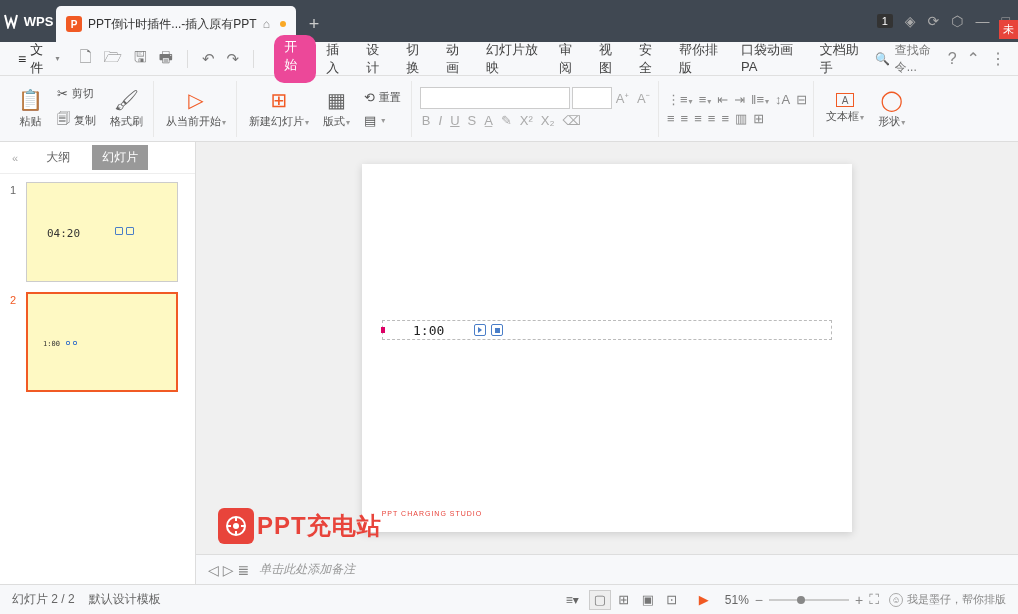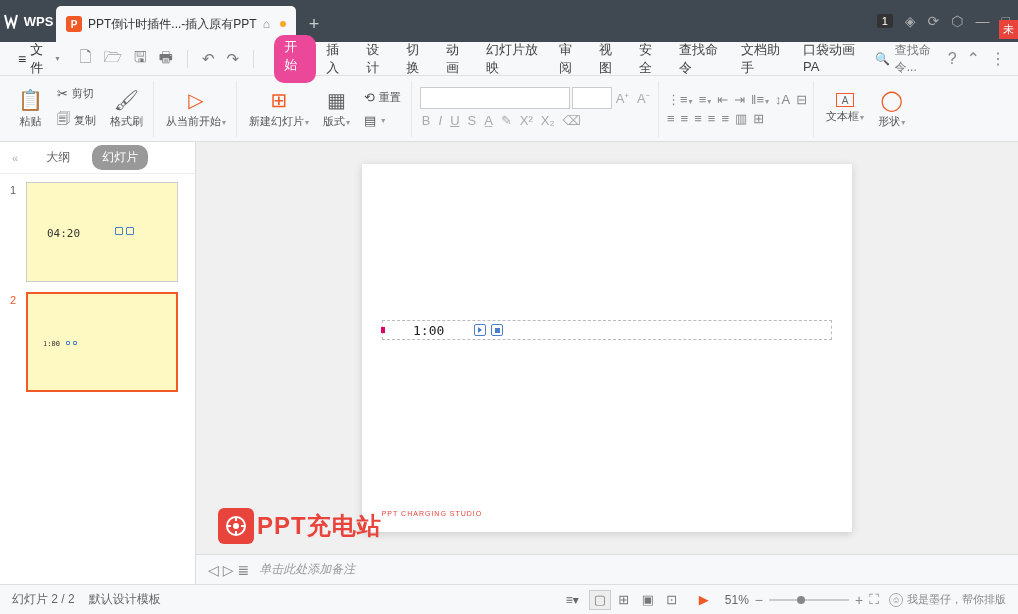--- a/index.html
+++ b/index.html
@@ -51,21 +51,21 @@
 .list-btns span { cursor: pointer; }
 .dd-arrow { font-size: 8px; color: #999; margin-left: 1px; }
 
 
 .main { display: flex; height: 442px; }
 
 
 .slide-panel { width: 196px; background: #fff; border-right: 1px solid #ddd; display: flex; flex-direction: column; }
 .panel-tabs { height: 32px; display: flex; align-items: center; padding: 0 12px; gap: 12px; border-bottom: 1px solid #eee; }
 .panel-tab { font-size: 12px; color: #666; cursor: pointer; padding: 4px 10px; }
-.panel-tab.active { background: #999; color: #fff; border-radius: 10px; }
+.panel-tab.active { background: #999; color: #fff; border-radius: 0; }
 .panel-collapse { font-size: 11px; color: #aaa; margin-right: 6px; cursor: pointer; }
 .thumbs { flex: 1; overflow-y: auto; padding: 8px 10px; }
 .thumb-row { display: flex; gap: 6px; margin-bottom: 10px; }
 .thumb-num { font-size: 11px; color: #666; width: 10px; padding-top: 2px; }
 .thumb-num.active { color: #f15a24; }
 .thumb { width: 152px; height: 100px; background: #fef9c3; border: 1px solid #ccc; position: relative; cursor: pointer; }
 .thumb.active { border: 2px solid #f15a24; }
 .thumb .thumb-time { position: absolute; left: 20px; top: 44px; font-size: 11px; color: #333; font-family: monospace; }
 .thumb .thumb-btns { position: absolute; left: 88px; top: 44px; display: flex; gap: 3px; }
 .thumb .mini-btn { width: 8px; height: 8px; border: 1px solid #4a7ec8; border-radius: 1px; }
@@ -160,23 +160,23 @@
   <div class="menu-tabs">
     <span class="menu-tab active">开始</span>
     <span class="menu-tab">插入</span>
     <span class="menu-tab">设计</span>
     <span class="menu-tab">切换</span>
     <span class="menu-tab">动画</span>
     <span class="menu-tab">幻灯片放映</span>
     <span class="menu-tab">审阅</span>
     <span class="menu-tab">视图</span>
     <span class="menu-tab">安全</span>
-    <span class="menu-tab">查找命令</span>
+    <span class="menu-tab">帮你排版</span>
+    <span class="menu-tab">口袋动画 PA</span>
     <span class="menu-tab">文档助手</span>
-    <span class="menu-tab">口袋动画 PA</span>
   </div>
   <div class="menubar-right">
     <div class="search-cmd">
       <span>🔍</span>
       <span>查找命令...</span>
     </div>
     <span style="color:#888;">?</span>
     <span style="color:#888;">⌃</span>
     <span style="color:#888;">⋮</span>
   </div>

